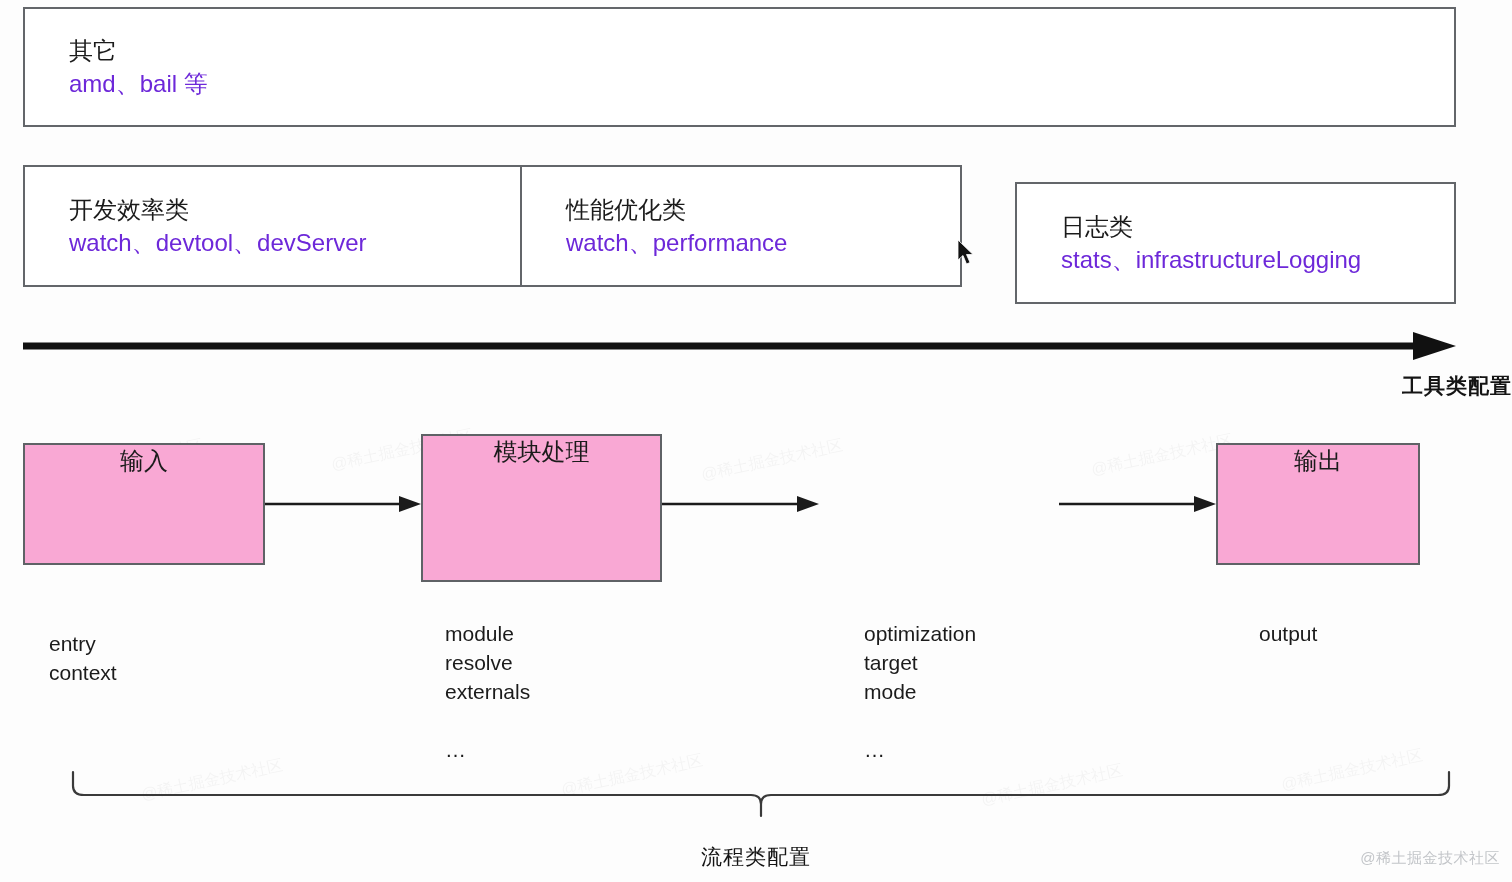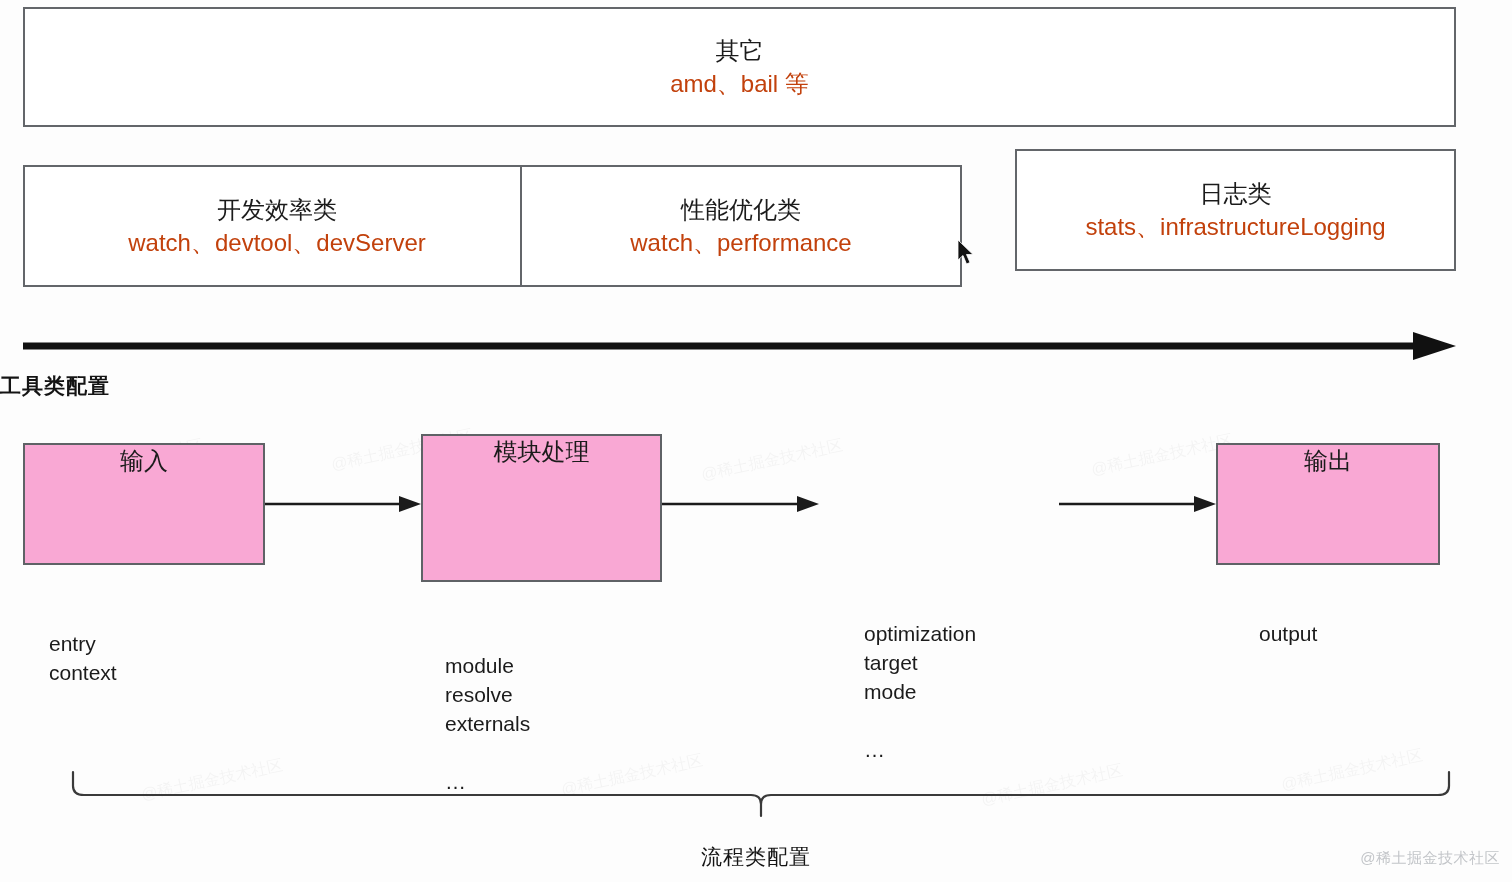--- a/index.html
+++ b/index.html
@@ -20,92 +20,93 @@
   }
 
   
   .dbox {
     position: absolute;
     box-sizing: border-box;
     border: 2px solid #63666a;
     background: #ffffff;
     display: flex;
     flex-direction: column;
-    align-items: center;
+    align-items: flex-start;
     justify-content: center;
     text-align: center;
     line-height: 1.38;
+    padding-left: 44px;
   }
   .dbox .l1 { font-size: 24px; color: #1b1b1b; }
-  .dbox .l2 { font-size: 24px; color: #c2410c; }
+  .dbox .l2 { font-size: 24px; color: #6d28d9; }
 
   .flowbox {
     position: absolute;
     box-sizing: border-box;
     border: 2px solid #5f6266;
     background: #f9a8d4;
     display: flex;
     justify-content: center;
     font-size: 24px;
     color: #1b1b1b;
   }
 
   
   #box-other { left: 23px; top: 7px; width: 1433px; height: 120px; }
 
   
   #box-devefficiency { left: 23px;   top: 165px; width: 508px; height: 122px; }
   #box-performance   { left: 520px;  top: 165px; width: 442px; height: 122px; }
-  #box-logging       { left: 1015px; top: 149px; width: 441px; height: 122px; }
+  #box-logging       { left: 1015px; top: 182px; width: 441px; height: 122px; }
 
   
   #tool-arrow {
     position: absolute;
     left: 23px;
     top: 330px;
     width: 1433px;
     height: 32px;
   }
   #tool-arrow-label {
     position: absolute;
     left: 0;
     top: 372px;
     width: 1512px;
-    text-align: left;
+    text-align: right;
     font-size: 21px;
     font-weight: bold;
     color: #141414;
     letter-spacing: 1px;
   }
 
   
   #flow-input   { left: 23px;   top: 443px; width: 242px; height: 122px; }
   #flow-module  { left: 421px;  top: 434px; width: 241px; height: 148px; }
   #flow-post    { left: 819px;  top: 443px; width: 240px; height: 122px; }
-  #flow-output  { left: 1216px; top: 443px; width: 224px; height: 122px; }
+  #flow-output  { left: 1216px; top: 443px; width: 204px; height: 122px; }
 
   .flow-arrow {
     position: absolute;
     top: 495px;
     height: 18px;
   }
   #flow-arrow-1 { left: 265px; width: 156px; }
   #flow-arrow-2 { left: 662px; width: 157px; }
   #flow-arrow-3 { left: 1059px; width: 157px; }
 
   
   .optlist {
     position: absolute;
     font-size: 21px;
     color: #1b1b1b;
     line-height: 1.38;
     white-space: pre-line;
   }
   #opts-input  { left: 49px;  top: 630px; }
-  #opts-module { left: 445px; top: 620px; margin-top: 32px; }
+  #opts-module { left: 445px; top: 620px; }
   #opts-post   { left: 864px; top: 620px; }
   #opts-output { left: 1259px; top: 620px; }
 
   
   #flow-brace {
     position: absolute;
     left: 70px;
     top: 770px;
     width: 1382px;
     height: 48px;

